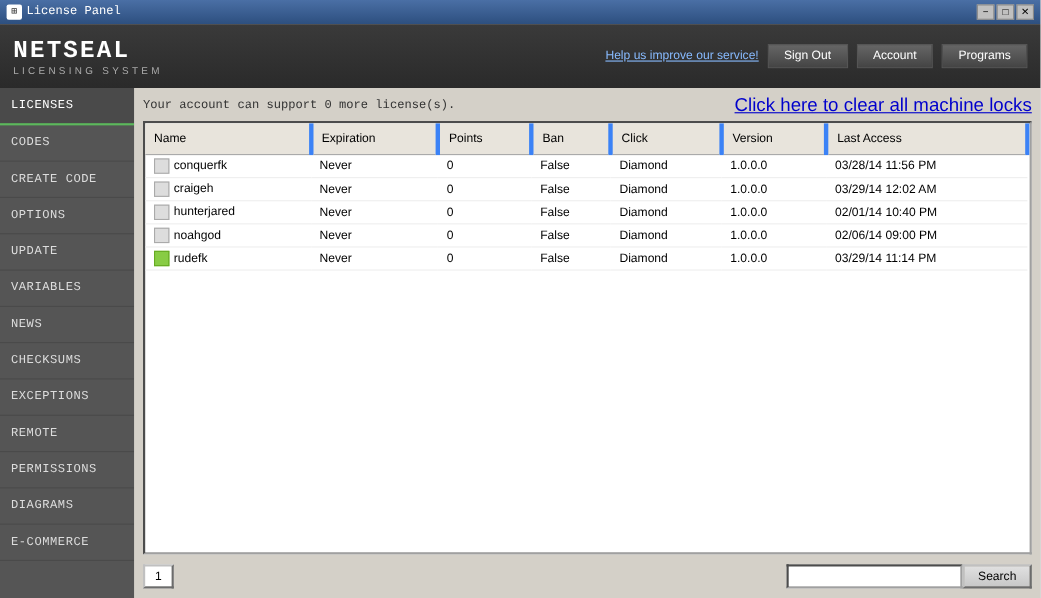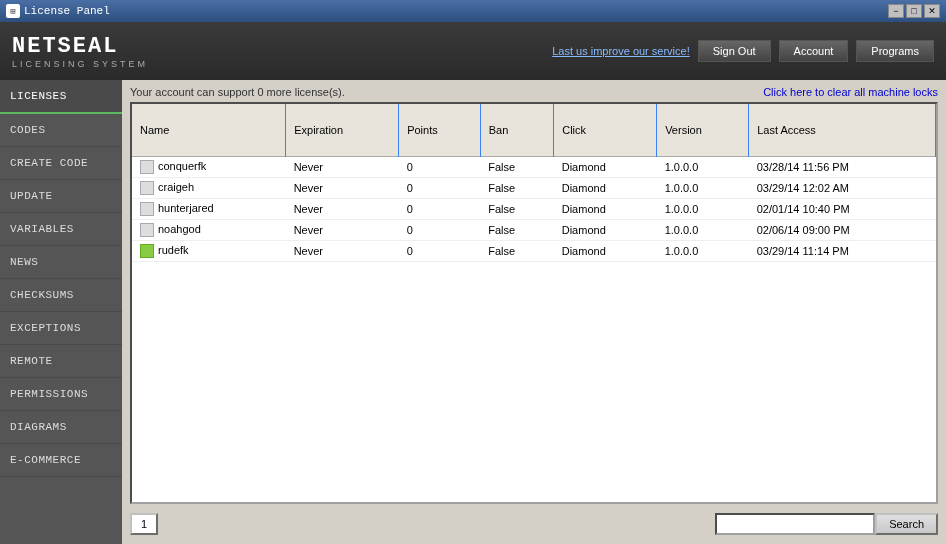--- a/index.html
+++ b/index.html
@@ -93,25 +93,26 @@
     }
     .content-header {
       display: flex;
       justify-content: space-between;
       align-items: center;
       margin-bottom: 4px;
     }
     .account-msg {
       font-size: 11px;
       color: #333;
-      font-family: Liberation Sans, sans-serif;
+      font-family: Liberation Mono, monospace;
     }
     .clear-locks {
-      font-size: 11px;
+      font-size: 17px;
       color: #0000cc;
+      text-decoration: underline;
       cursor: pointer;
       font-family: Arial, sans-serif;
       margin-left: 33px;
     }
 
     
     .table-container {
       flex: 1;
       background: white;
       border: 2px inset #a0a0a0;
@@ -123,24 +124,24 @@
       border-collapse: collapse;
       font-size: 11px;
       font-family: Arial, sans-serif;
     }
     thead tr {
       background: #e8e4dc;
       border-bottom: 1px solid #aaa;
     }
     th {
       text-align: left;
-      padding: 20px 8px;
+      padding: 8px 8px;
       font-weight: normal;
       color: #000;
-      border-right: 1px solid #3b82f6;
+      border-right: 4px solid #3b82f6;
       white-space: nowrap;
     }
     td {
       padding: 3px 8px;
       border-bottom: 1px solid #eee;
       white-space: nowrap;
     }
     .row-icon {
       width: 14px;
       height: 14px;
@@ -202,33 +203,34 @@
     <button class="title-btn">✕</button>
   </div>
 </div>
 
 <div class="header">
   <div class="brand">
     <div class="brand-name">NETSEAL</div>
     <div class="brand-sub">LICENSING SYSTEM</div>
   </div>
   <div class="header-right">
-    <span class="header-link">Last us improve our service!</span>
+    <span class="header-link">Help us improve our service!</span>
     <button class="header-btn">Sign Out</button>
     <button class="header-btn">Account</button>
     <button class="header-btn">Programs</button>
   </div>
 </div>
 
 <div class="main">
 
   <div class="sidebar">
     <div class="sidebar-item active">LICENSES</div>
     <div class="sidebar-item">CODES</div>
     <div class="sidebar-item">CREATE CODE</div>
+    <div class="sidebar-item">OPTIONS</div>
     <div class="sidebar-item">UPDATE</div>
     <div class="sidebar-item">VARIABLES</div>
     <div class="sidebar-item">NEWS</div>
     <div class="sidebar-item">CHECKSUMS</div>
     <div class="sidebar-item">EXCEPTIONS</div>
     <div class="sidebar-item">REMOTE</div>
     <div class="sidebar-item">PERMISSIONS</div>
     <div class="sidebar-item">DIAGRAMS</div>
     <div class="sidebar-item">E-COMMERCE</div>
   </div>

